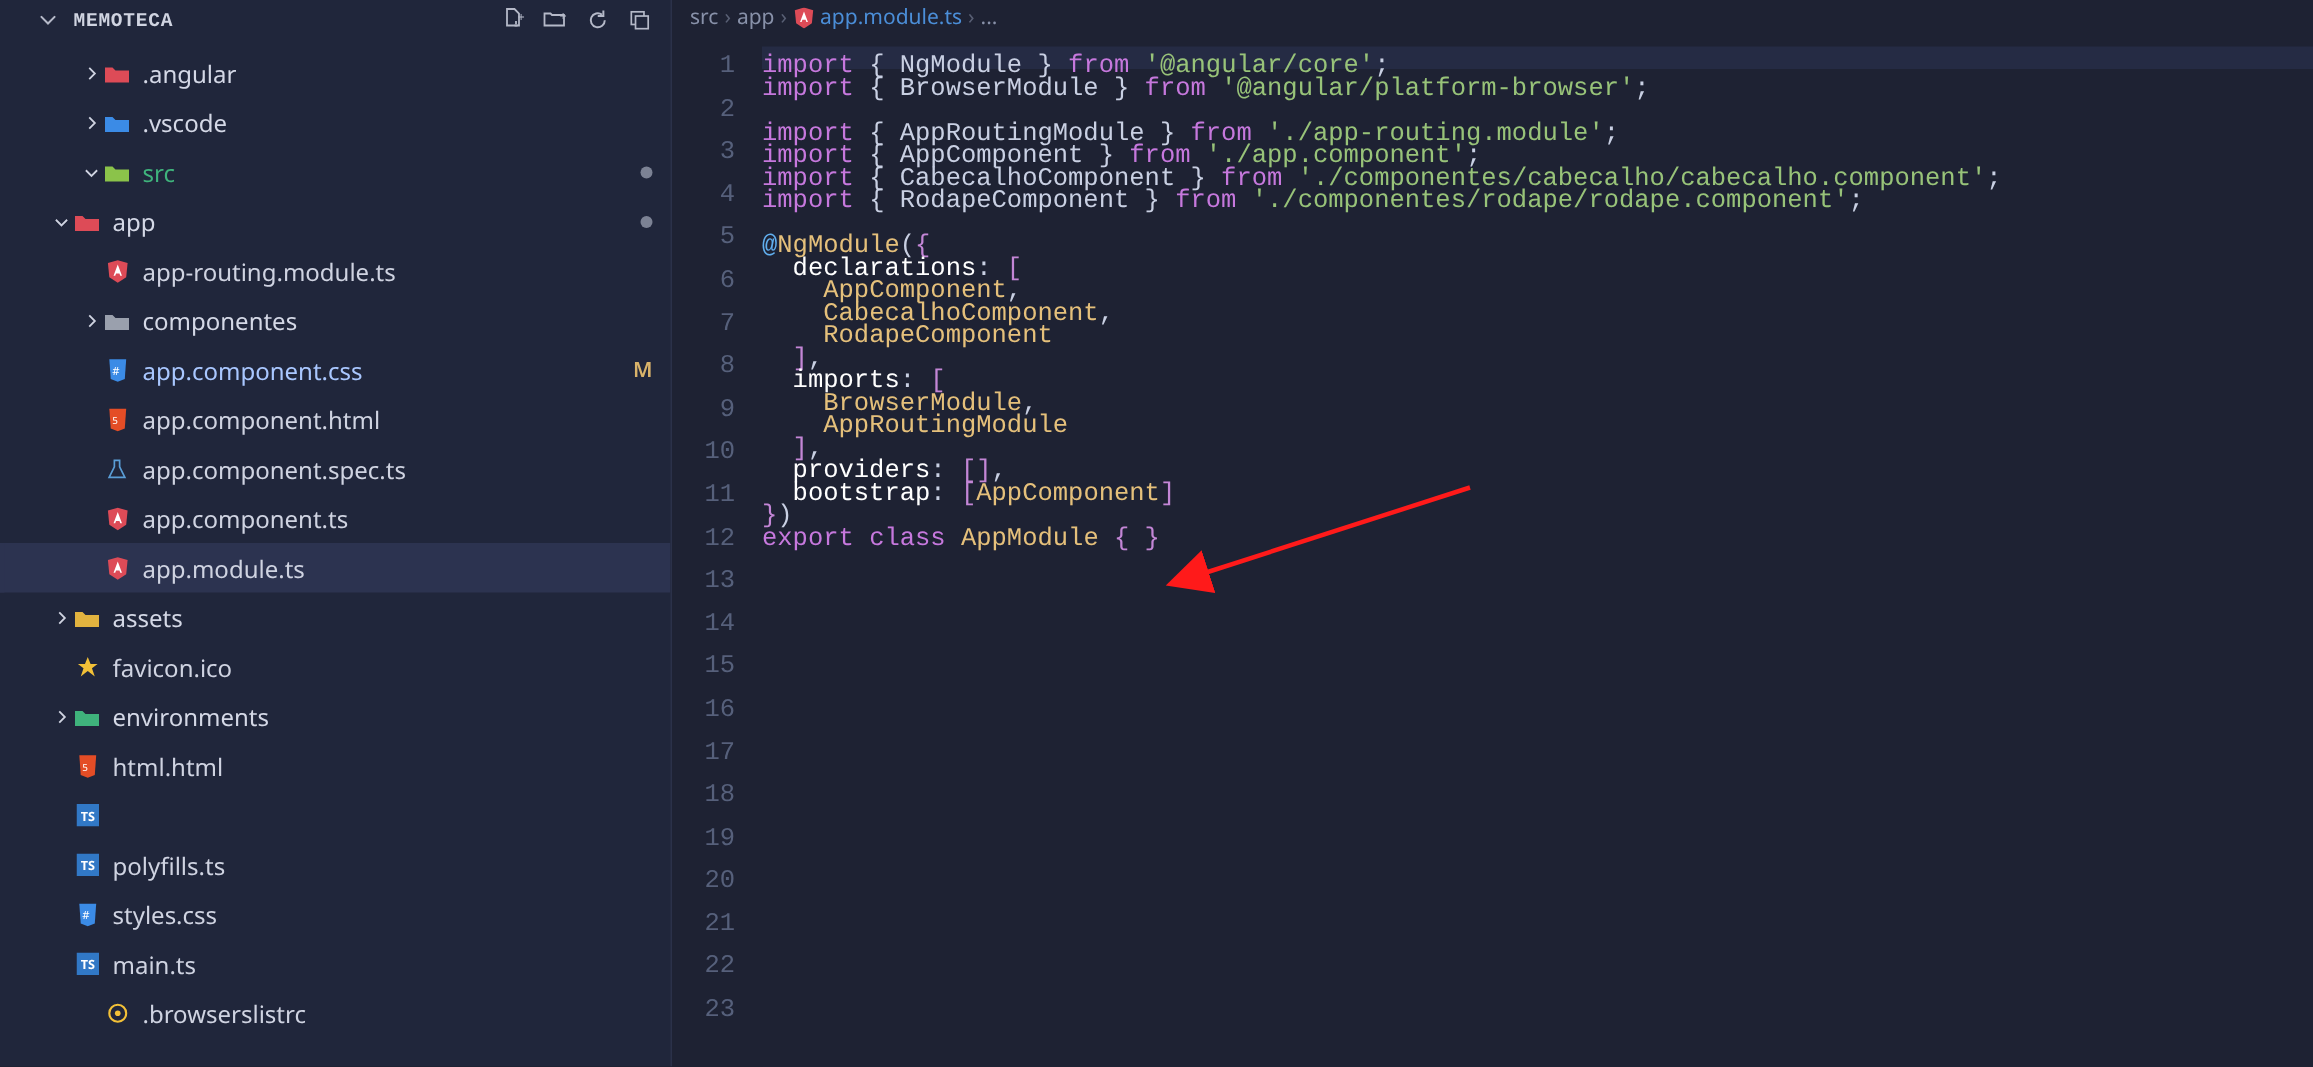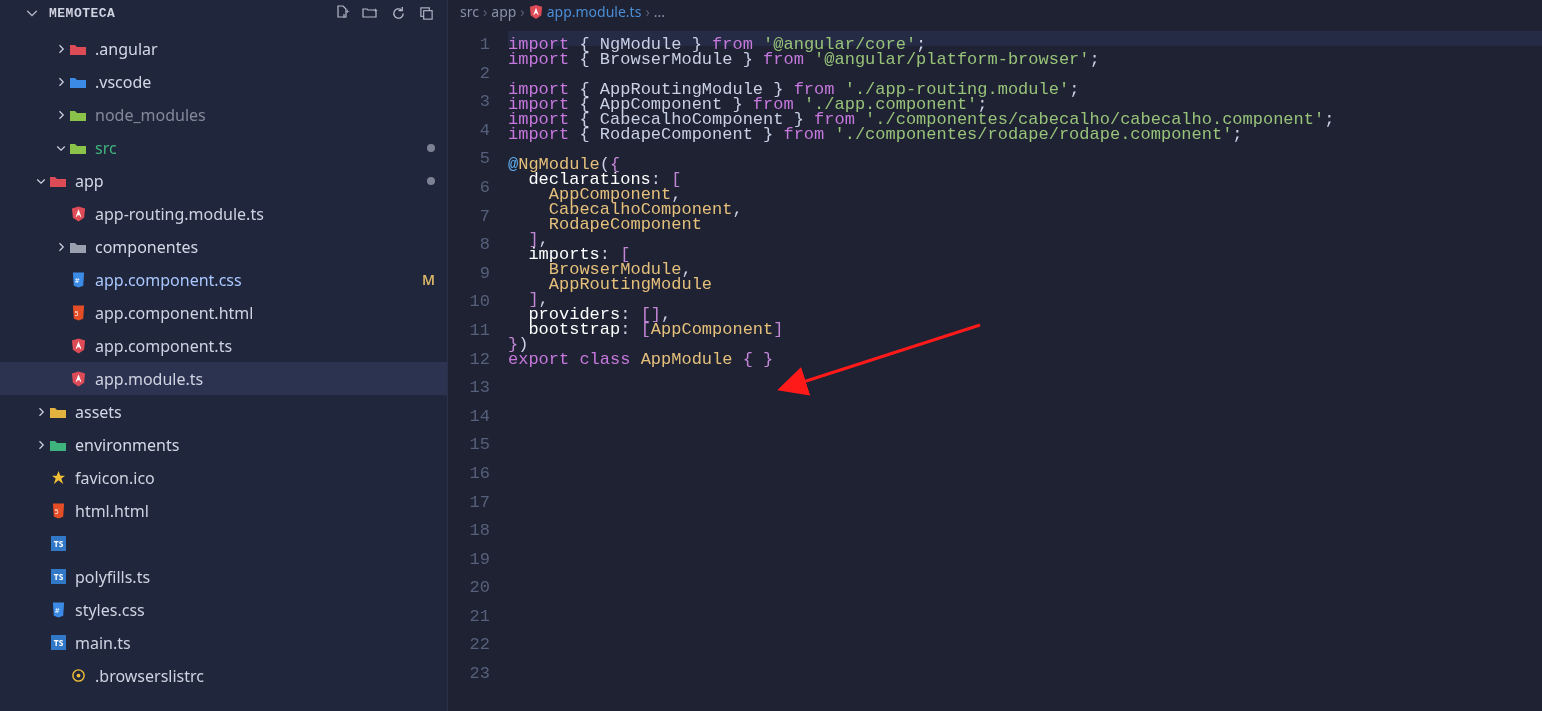--- a/index.html
+++ b/index.html
@@ -142,33 +142,20 @@
               <path d="M6 3l5 5-5 5" stroke="#cfd3e1" stroke-width="1.6" fill="none"></path>
             </svg>
           </span>
           <span class="file-icon">
             <svg width="16" height="14" viewBox="0 0 16 14">
               <path d="M0 3h5l2 2h9v8H0z" fill="#3b8be6"></path>
             </svg>
           </span>
           <span class="label">.vscode</span>
         </div>
-        <div class="tree-row indent-0 folder dim">
-          <span class="chevron">
-            <svg width="12" height="12" viewBox="0 0 16 16">
-              <path d="M6 3l5 5-5 5" stroke="#cfd3e1" stroke-width="1.6" fill="none"></path>
-            </svg>
-          </span>
-          <span class="file-icon">
-            <svg width="16" height="14" viewBox="0 0 16 14">
-              <path d="M0 3h5l2 2h9v8H0z" fill="#8bc34a"></path>
-            </svg>
-          </span>
-          <span class="label">node_modules</span>
-        </div>
         <div class="tree-row indent-0 folder src-folder">
           <span class="chevron">
             <svg width="12" height="12" viewBox="0 0 16 16">
               <path d="M3 6l5 5 5-5" stroke="#cfd3e1" stroke-width="1.6" fill="none"></path>
             </svg>
           </span>
           <span class="file-icon">
             <svg width="16" height="14" viewBox="0 0 16 14">
               <path d="M0 3h5l2 2h9v8H0z" fill="#8bc34a"></path>
             </svg>
@@ -230,20 +217,29 @@
             <svg width="15" height="16" viewBox="0 0 16 16">
               <path d="M2 0h12l-1 14-5 2-5-2z" fill="#e44d26"></path>
               <text x="4" y="11" font-size="7" fill="#fff">5</text>
             </svg>
           </span>
           <span class="label">app.component.html</span>
         </div>
         <div class="tree-row indent-2">
           <span class="chevron"></span>
           <span class="file-icon">
+            <svg width="14" height="16" viewBox="0 0 16 16">
+              <path d="M6 1h4v5l4 8H2l4-8z" stroke="#5a9dd6" stroke-width="1.3" fill="none"></path>
+            </svg>
+          </span>
+          <span class="label">app.component.spec.ts</span>
+        </div>
+        <div class="tree-row indent-2">
+          <span class="chevron"></span>
+          <span class="file-icon">
             <svg width="15" height="16" viewBox="0 0 16 16">
               <path d="M8 0l7 2-1 10-6 4-6-4L1 2z" fill="#dd4b57"></path>
               <path d="M8 3l3 8h-1.2l-.6-1.6H6.8L6.2 11H5z" fill="#fff"></path>
             </svg>
           </span>
           <span class="label">app.component.ts</span>
         </div>
         <div class="tree-row indent-2 selected">
           <span class="chevron"></span>
           <span class="file-icon">
@@ -260,41 +256,41 @@
               <path d="M6 3l5 5-5 5" stroke="#cfd3e1" stroke-width="1.6" fill="none"></path>
             </svg>
           </span>
           <span class="file-icon">
             <svg width="16" height="14" viewBox="0 0 16 14">
               <path d="M0 3h5l2 2h9v8H0z" fill="#e2b33f"></path>
             </svg>
           </span>
           <span class="label">assets</span>
         </div>
-        <div class="tree-row indent-1 folder">
-          <span class="chevron">
-            <svg width="12" height="12" viewBox="0 0 16 16">
-              <path d="M6 3l5 5-5 5" stroke="#cfd3e1" stroke-width="1.6" fill="none"></path>
-            </svg>
-          </span>
-          <span class="file-icon">
-            <svg width="16" height="14" viewBox="0 0 16 14">
-              <path d="M0 3h5l2 2h9v8H0z" fill="#3fb37c"></path>
-            </svg>
-          </span>
-          <span class="label">environments</span>
-        </div>
         <div class="tree-row indent-1">
           <span class="chevron"></span>
           <span class="file-icon">
             <svg width="15" height="15" viewBox="0 0 16 16">
               <path d="M8 1l2 5h5l-4 3 2 6-5-4-5 4 2-6-4-3h5z" fill="#f2c037"></path>
             </svg>
           </span>
           <span class="label">favicon.ico</span>
+        </div>
+        <div class="tree-row indent-1 folder">
+          <span class="chevron">
+            <svg width="12" height="12" viewBox="0 0 16 16">
+              <path d="M6 3l5 5-5 5" stroke="#cfd3e1" stroke-width="1.6" fill="none"></path>
+            </svg>
+          </span>
+          <span class="file-icon">
+            <svg width="16" height="14" viewBox="0 0 16 14">
+              <path d="M0 3h5l2 2h9v8H0z" fill="#3fb37c"></path>
+            </svg>
+          </span>
+          <span class="label">environments</span>
         </div>
         <div class="tree-row indent-1">
           <span class="chevron"></span>
           <span class="file-icon">
             <svg width="15" height="16" viewBox="0 0 16 16">
               <path d="M2 0h12l-1 14-5 2-5-2z" fill="#e44d26"></path>
               <text x="4" y="11" font-size="7" fill="#fff">5</text>
             </svg>
           </span>
           <span class="label">html.html</span>

